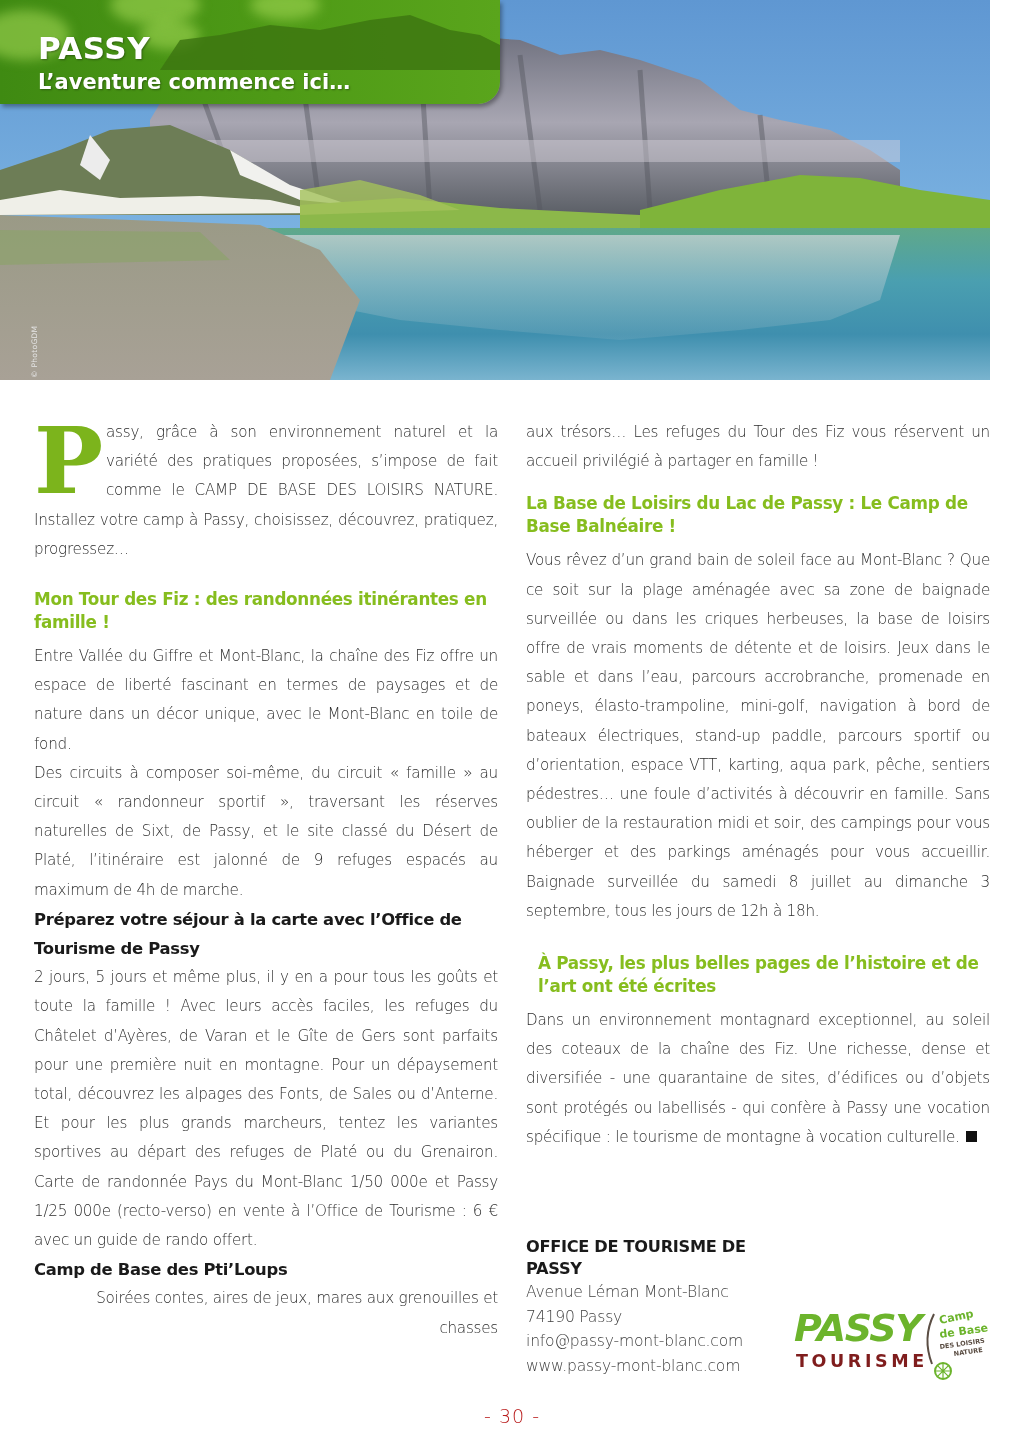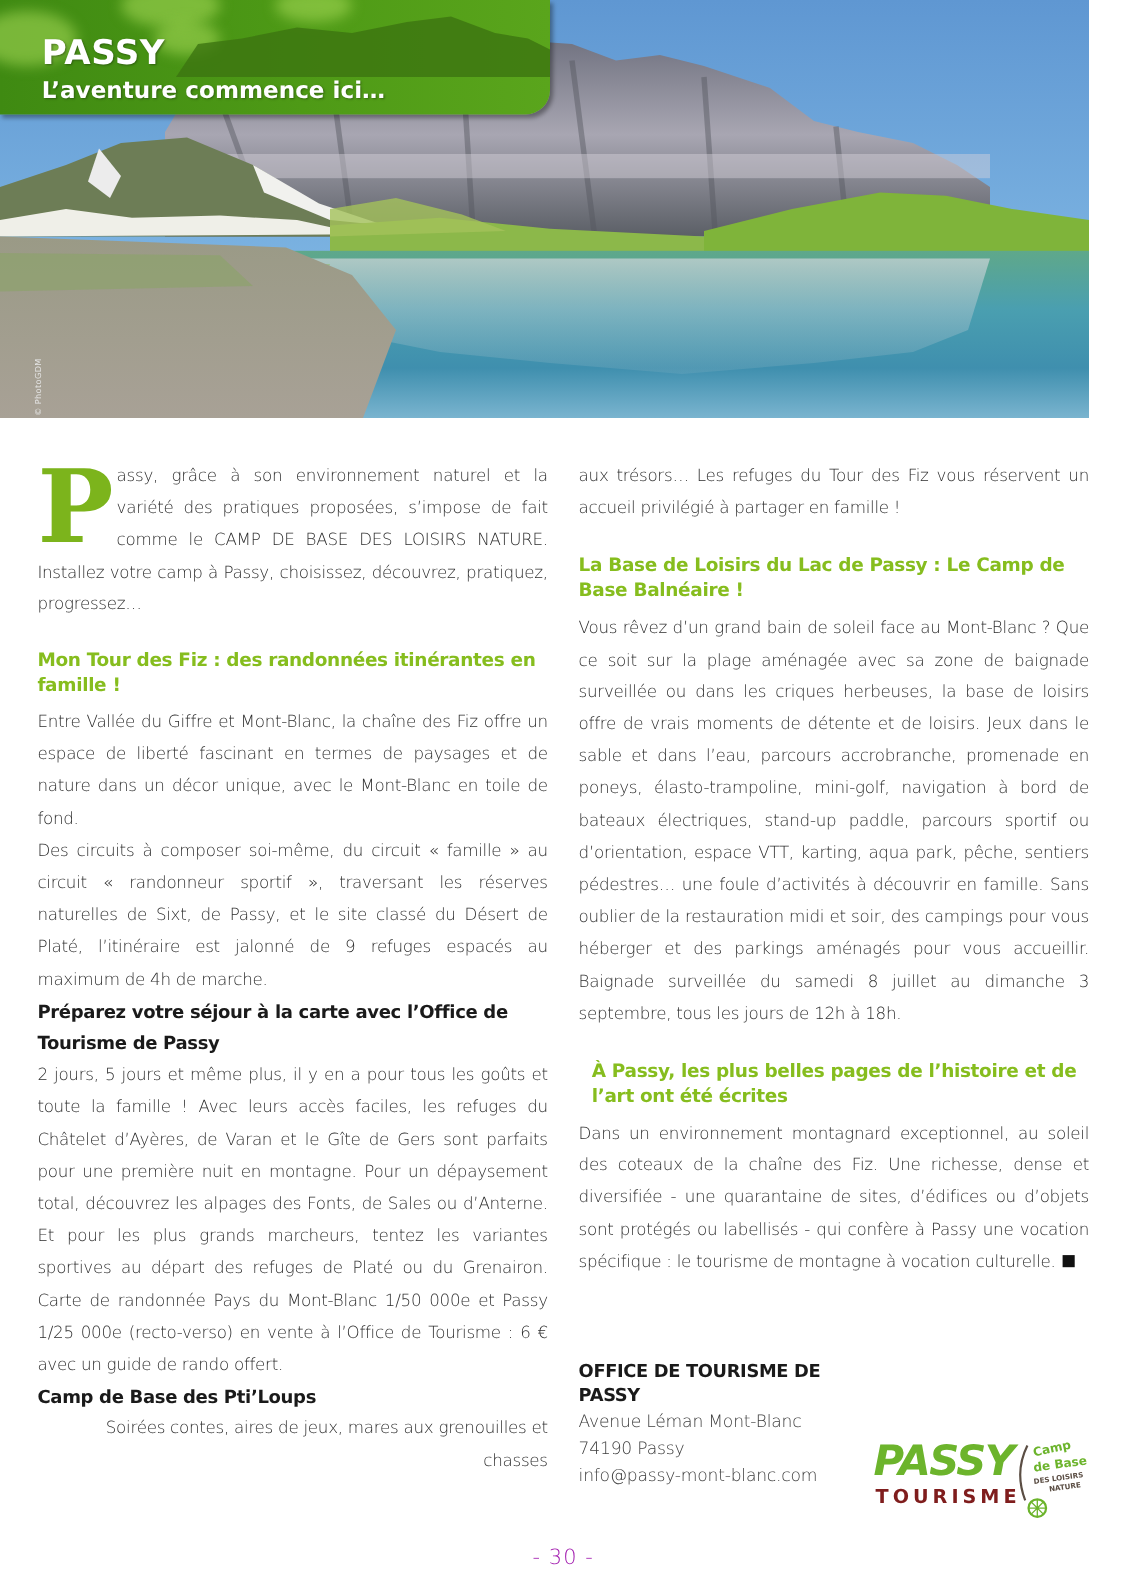--- a/index.html
+++ b/index.html
@@ -68,21 +68,21 @@
       font-style: italic; font-size: 38px; color: #6cb42c; letter-spacing: -1.5px; line-height: 40px;
     }
     .logo-tourisme {
       position: absolute; left: 6px; top: 42px; font-family: "DejaVu Sans", sans-serif; font-weight: bold;
       font-size: 17.5px; color: #7f1d1d; letter-spacing: 3.6px; line-height: 22px;
     }
     .logo-badge { position: absolute; left: 130px; top: 0px; width: 74px; height: 74px; }
 
     .page-number {
       position: absolute; left: 0; width: 1024px; top: 1405px; text-align: center;
-      font-size: 19px; color: #a21caf; font-weight: 300; letter-spacing: 1px;
+      font-size: 19px; color: #b91c1c; font-weight: 300; letter-spacing: 1px;
     }
   </style>
 </head>
 <body>
 
 <div class="hero">
   <svg viewBox="0 0 990 380" preserveAspectRatio="none">
     <defs>
       <linearGradient id="sky" x1="0" y1="0" x2="0" y2="1">
         <stop offset="0" stop-color="#5f97d2"></stop>
@@ -157,32 +157,33 @@
   <p class="body-text">Des circuits à composer soi-même, du circuit « famille » au circuit « randonneur sportif », traversant les réserves naturelles de Sixt, de Passy, et le site classé du Désert de Platé, l’itinéraire est jalonné de 9 refuges espacés au maximum de 4h de marche.</p>
   <h3 class="black-head">Préparez votre séjour à la carte avec l’Office de Tourisme de Passy</h3>
   <p class="body-text">2 jours, 5 jours et même plus, il y en a pour tous les goûts et toute la famille ! Avec leurs accès faciles, les refuges du Châtelet d’Ayères, de Varan et le Gîte de Gers sont parfaits pour une première nuit en montagne. Pour un dépaysement total, découvrez les alpages des Fonts, de Sales ou d’Anterne. Et pour les plus grands marcheurs, tentez les variantes sportives au départ des refuges de Platé ou du Grenairon. Carte de randonnée Pays du Mont-Blanc 1/50 000e et Passy 1/25 000e (recto-verso) en vente à l’Office de Tourisme : 6 € avec un guide de rando offert.</p>
   <h3 class="black-head">Camp de Base des Pti’Loups</h3>
   <p class="body-text" style="text-align:right;">Soirées contes, aires de jeux, mares aux grenouilles et chasses</p>
 </div>
 
 <div class="col col-right">
   <p class="body-text">aux trésors… Les refuges du Tour des Fiz vous réservent un accueil privilégié à partager en famille !</p>
 
-  <h2 class="green-head" style="margin-top:26px;">La Base de Loisirs du Lac de Passy : Le Camp de Base Balnéaire !</h2>
+  <h2 class="green-head" style="margin-top:16px;">La Base de Loisirs du Lac de Passy : Le Camp de Base Balnéaire !</h2>
   <p class="body-text">Vous rêvez d’un grand bain de soleil face au Mont-Blanc  ? Que ce soit sur la plage aménagée avec sa zone de baignade surveillée ou dans les criques herbeuses, la base de loisirs offre de vrais moments de détente et de loisirs. Jeux dans le sable et dans l’eau, parcours accrobranche, promenade en poneys, élasto-trampoline, mini-golf, navigation à bord de bateaux électriques, stand-up paddle, parcours sportif ou d’orientation, espace VTT, karting, aqua park, pêche, sentiers pédestres… une foule d’activités à découvrir en famille. Sans oublier de la restauration midi et soir, des campings pour vous héberger et des parkings aménagés pour vous accueillir. Baignade surveillée du samedi 8 juillet au dimanche 3 septembre, tous les jours de 12h à 18h.</p>
 
   <h2 class="green-head" style="margin-top:26px;margin-left:12px;">À Passy, les plus belles pages de l’histoire et de l’art ont été écrites</h2>
   <p class="body-text"><span>Dans un environnement montagnard exceptionnel, au soleil des coteaux de la chaîne des Fiz. Une richesse, dense et diversifiée - une quarantaine de sites, d’édifices ou d’objets sont protégés ou labellisés - qui confère à Passy une vocation spécifique : le tourisme de montagne à vocation culturelle.</span><span class="end-mark"></span></p>
 </div>
 
 <div class="contact">
   <div class="contact-title">OFFICE DE TOURISME DE PASSY</div>
   <div class="contact-line">Avenue Léman Mont-Blanc</div>
   <div class="contact-line">74190 Passy</div>
   <div class="contact-line">info@passy-mont-blanc.com</div>
+  <div class="contact-line">www.passy-mont-blanc.com</div>
 </div>
 
 <div class="logo">
   <div class="logo-passy">PASSY</div>
   <div class="logo-tourisme">TOURISME</div>
   <svg class="logo-badge" viewBox="0 0 74 74">
     <path d="M14 6 Q2 30 12 56" fill="none" stroke="#5b4e44" stroke-width="2"></path>
     <text x="20" y="16" font-family="DejaVu Sans, sans-serif" font-size="11" fill="#6cb42c" font-weight="bold" transform="rotate(-12 20 16)">Camp</text>
     <text x="20" y="30" font-family="DejaVu Sans, sans-serif" font-size="11" fill="#6cb42c" font-weight="bold" transform="rotate(-8 20 30)">de Base</text>
     <text x="20" y="41" font-family="DejaVu Sans, sans-serif" font-size="6.5" fill="#5b4e44" font-weight="bold" transform="rotate(-8 20 41)">DES LOISIRS</text>

